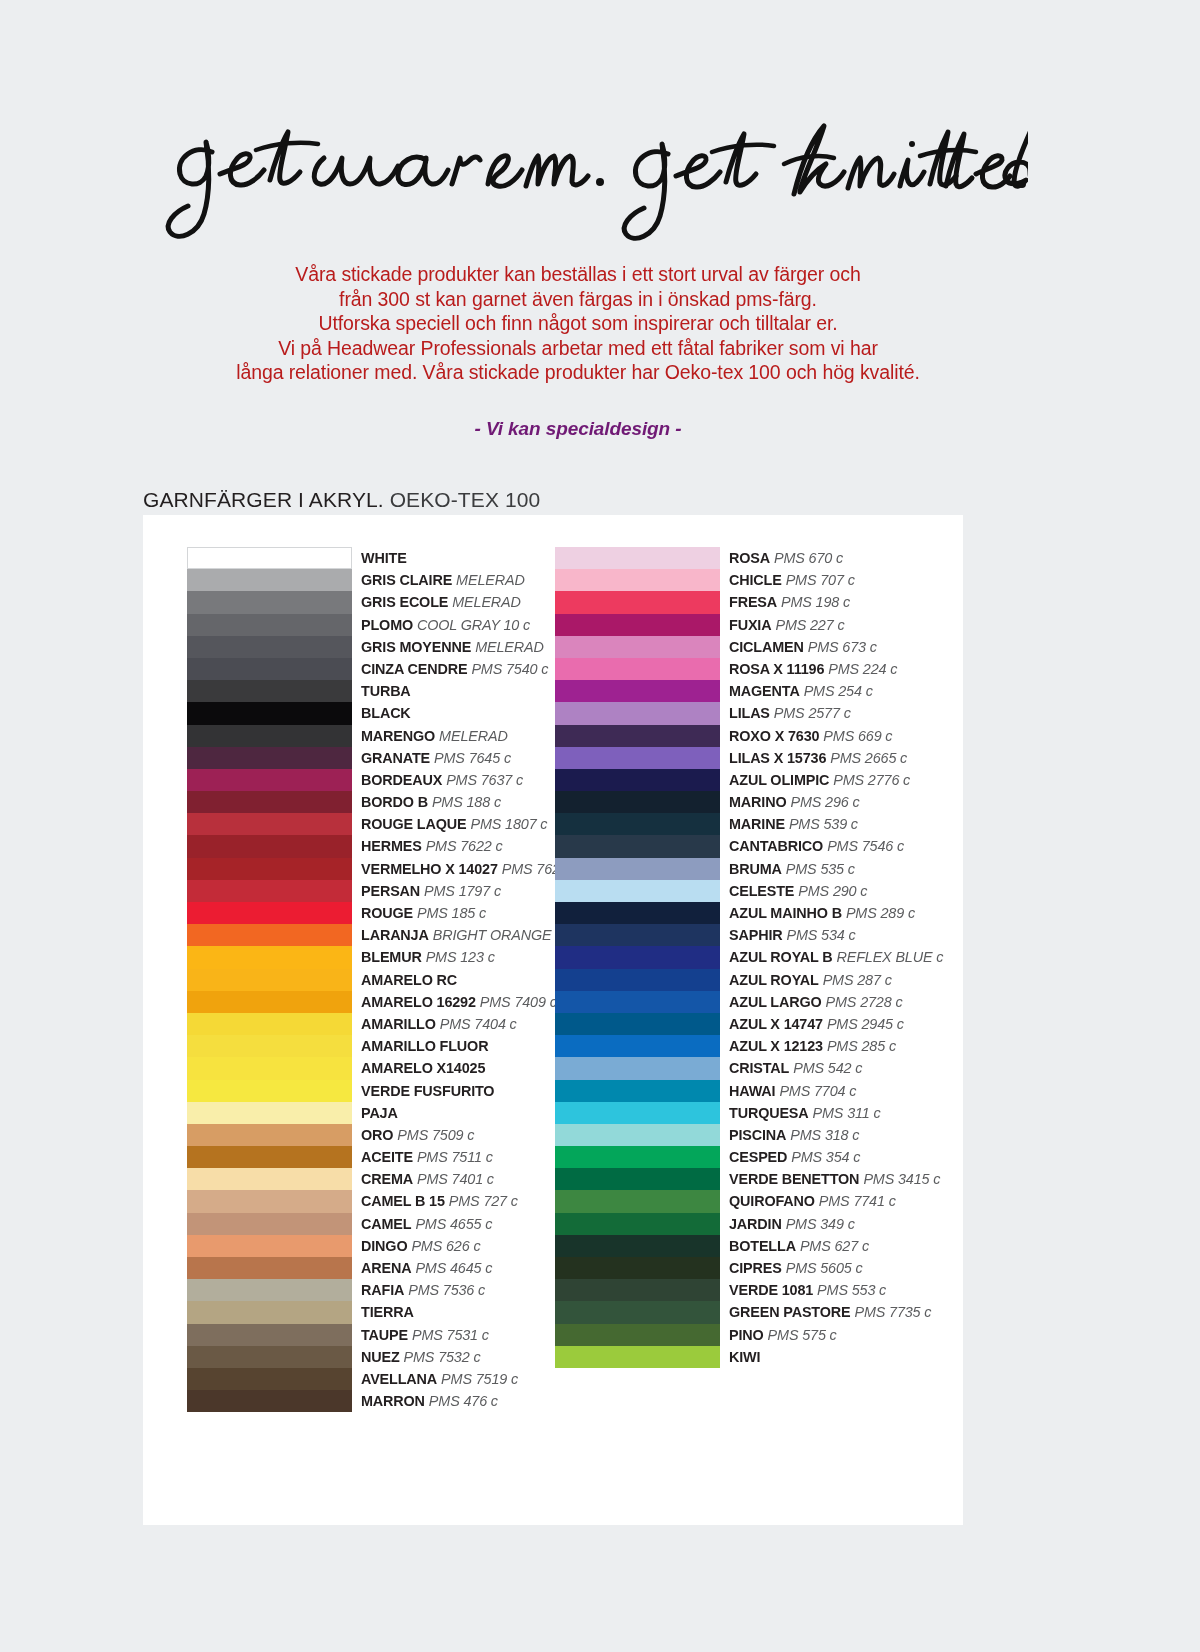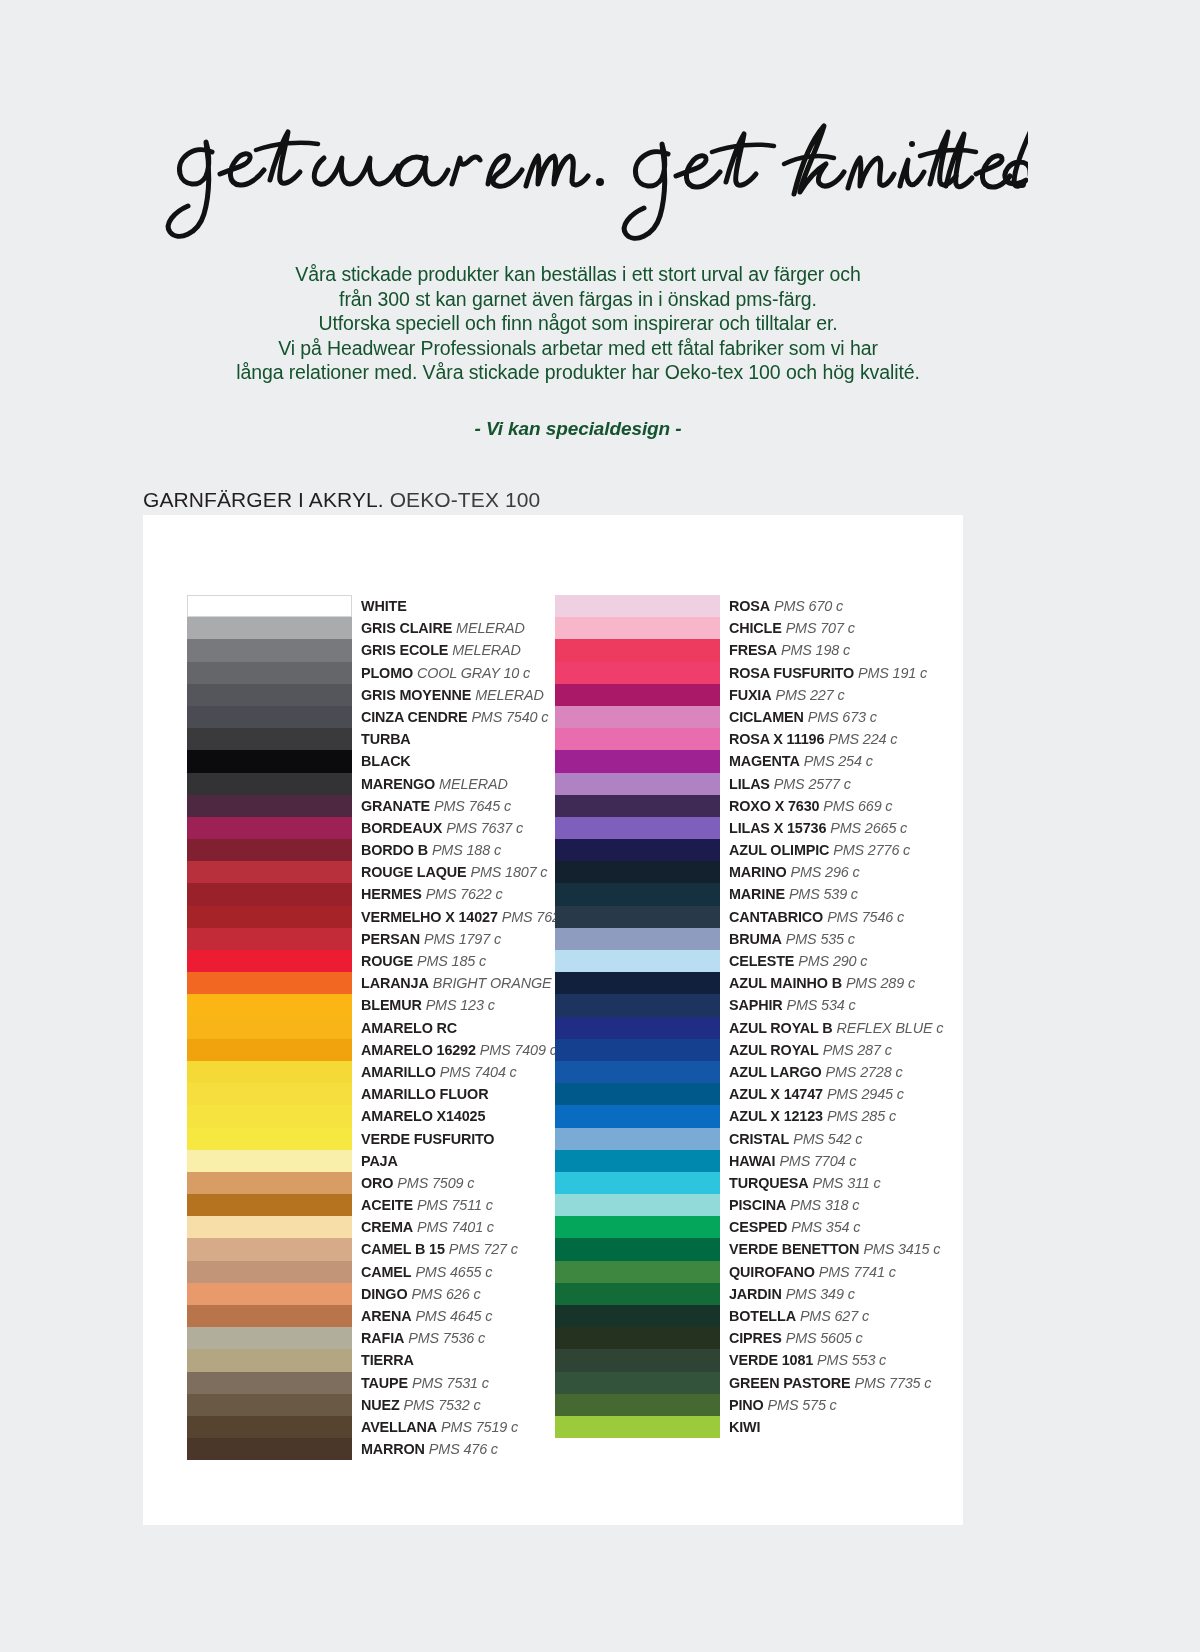--- a/index.html
+++ b/index.html
@@ -36,35 +36,35 @@
   }
   .headline-svg { display: block; width: 880px; height: 140px; }
 
   
   .intro {
     position: absolute;
     left: 90px;
     top: 232px;
     width: 880px;
     text-align: center;
-    color: #14532d;
+    color: #b91c1c;
     font-size: 19.5px;
     line-height: 24.6px;
     font-family: "Liberation Sans", sans-serif;
     letter-spacing: -0.1px;
   }
   .intro-line { display: block; white-space: nowrap; }
 
   .tagline {
     position: absolute;
     left: 90px;
     top: 388px;
     width: 880px;
     text-align: center;
-    color: #14532d;
+    color: #701a75;
     font-size: 19px;
     font-style: italic;
     font-weight: bold;
     letter-spacing: -0.1px;
   }
 
   
   .section-title {
     position: absolute;
     left: 95px;
@@ -82,21 +82,21 @@
     left: 95px;
     top: 485px;
     width: 820px;
     height: 1010px;
     background: #ffffff;
   }
 
   .columns {
     position: absolute;
     left: 0; top: 0;
-    width: 820px; height: 1010px; margin-top: 48px;
+    width: 820px; height: 1010px;
   }
   .col {
     position: absolute;
     top: 32px;
     width: 410px;
   }
   .col-left  { left: 44px; }
   .col-right { left: 412px; }
 
   .swatch-row {
@@ -370,24 +370,20 @@
             </div>
             <div class="swatch-row">
               <div class="chip" style="background: rgb(248, 182, 202);"></div>
               <div class="label"><span class="name">CHICLE</span> <span class="pms">PMS 707 c</span></div>
             </div>
             <div class="swatch-row">
               <div class="chip" style="background: rgb(237, 58, 95);"></div>
               <div class="label"><span class="name">FRESA</span> <span class="pms">PMS 198 c</span></div>
             </div>
             <div class="swatch-row">
-              <div class="chip" style="background: rgb(239, 61, 108);"></div>
-              <div class="label"><span class="name">ROSA FUSFURITO</span> <span class="pms">PMS 191 c</span></div>
-            </div>
-            <div class="swatch-row">
               <div class="chip" style="background: rgb(170, 24, 104);"></div>
               <div class="label"><span class="name">FUXIA</span> <span class="pms">PMS 227 c</span></div>
             </div>
             <div class="swatch-row">
               <div class="chip" style="background: rgb(218, 133, 189);"></div>
               <div class="label"><span class="name">CICLAMEN</span> <span class="pms">PMS 673 c</span></div>
             </div>
             <div class="swatch-row">
               <div class="chip" style="background: rgb(233, 108, 174);"></div>
               <div class="label"><span class="name">ROSA X 11196</span> <span class="pms">PMS 224 c</span></div>

